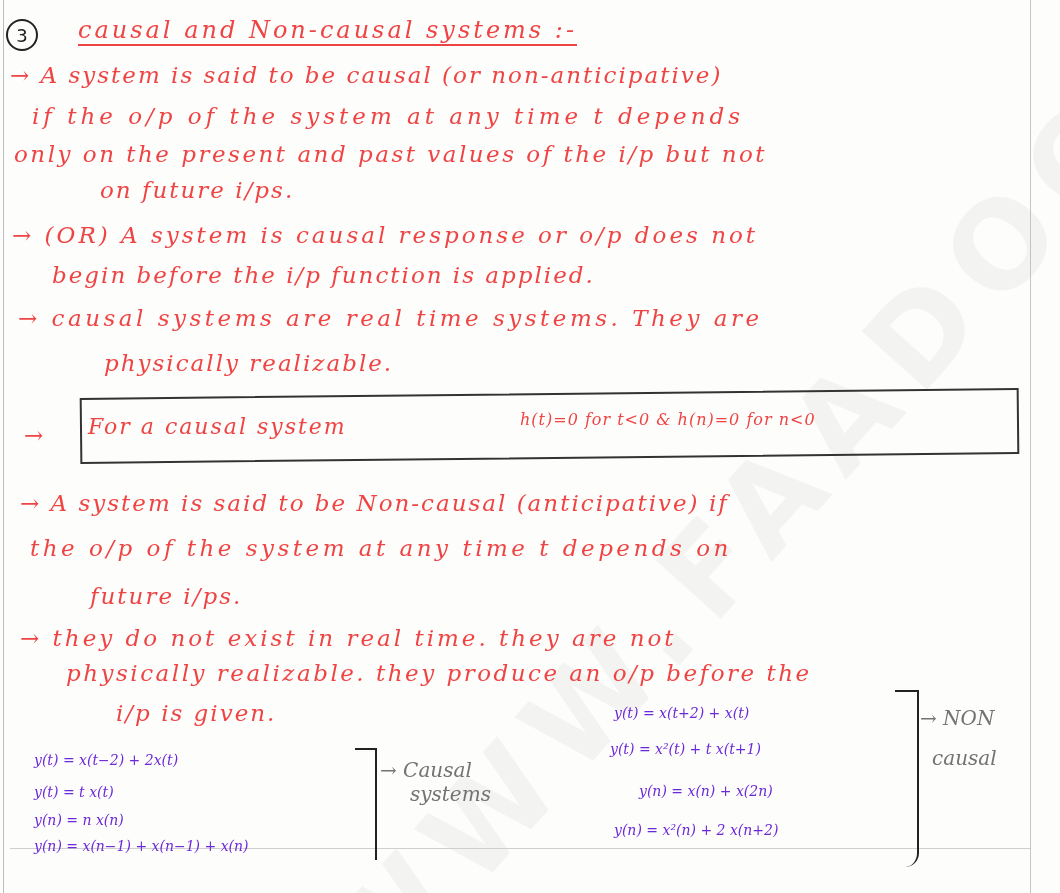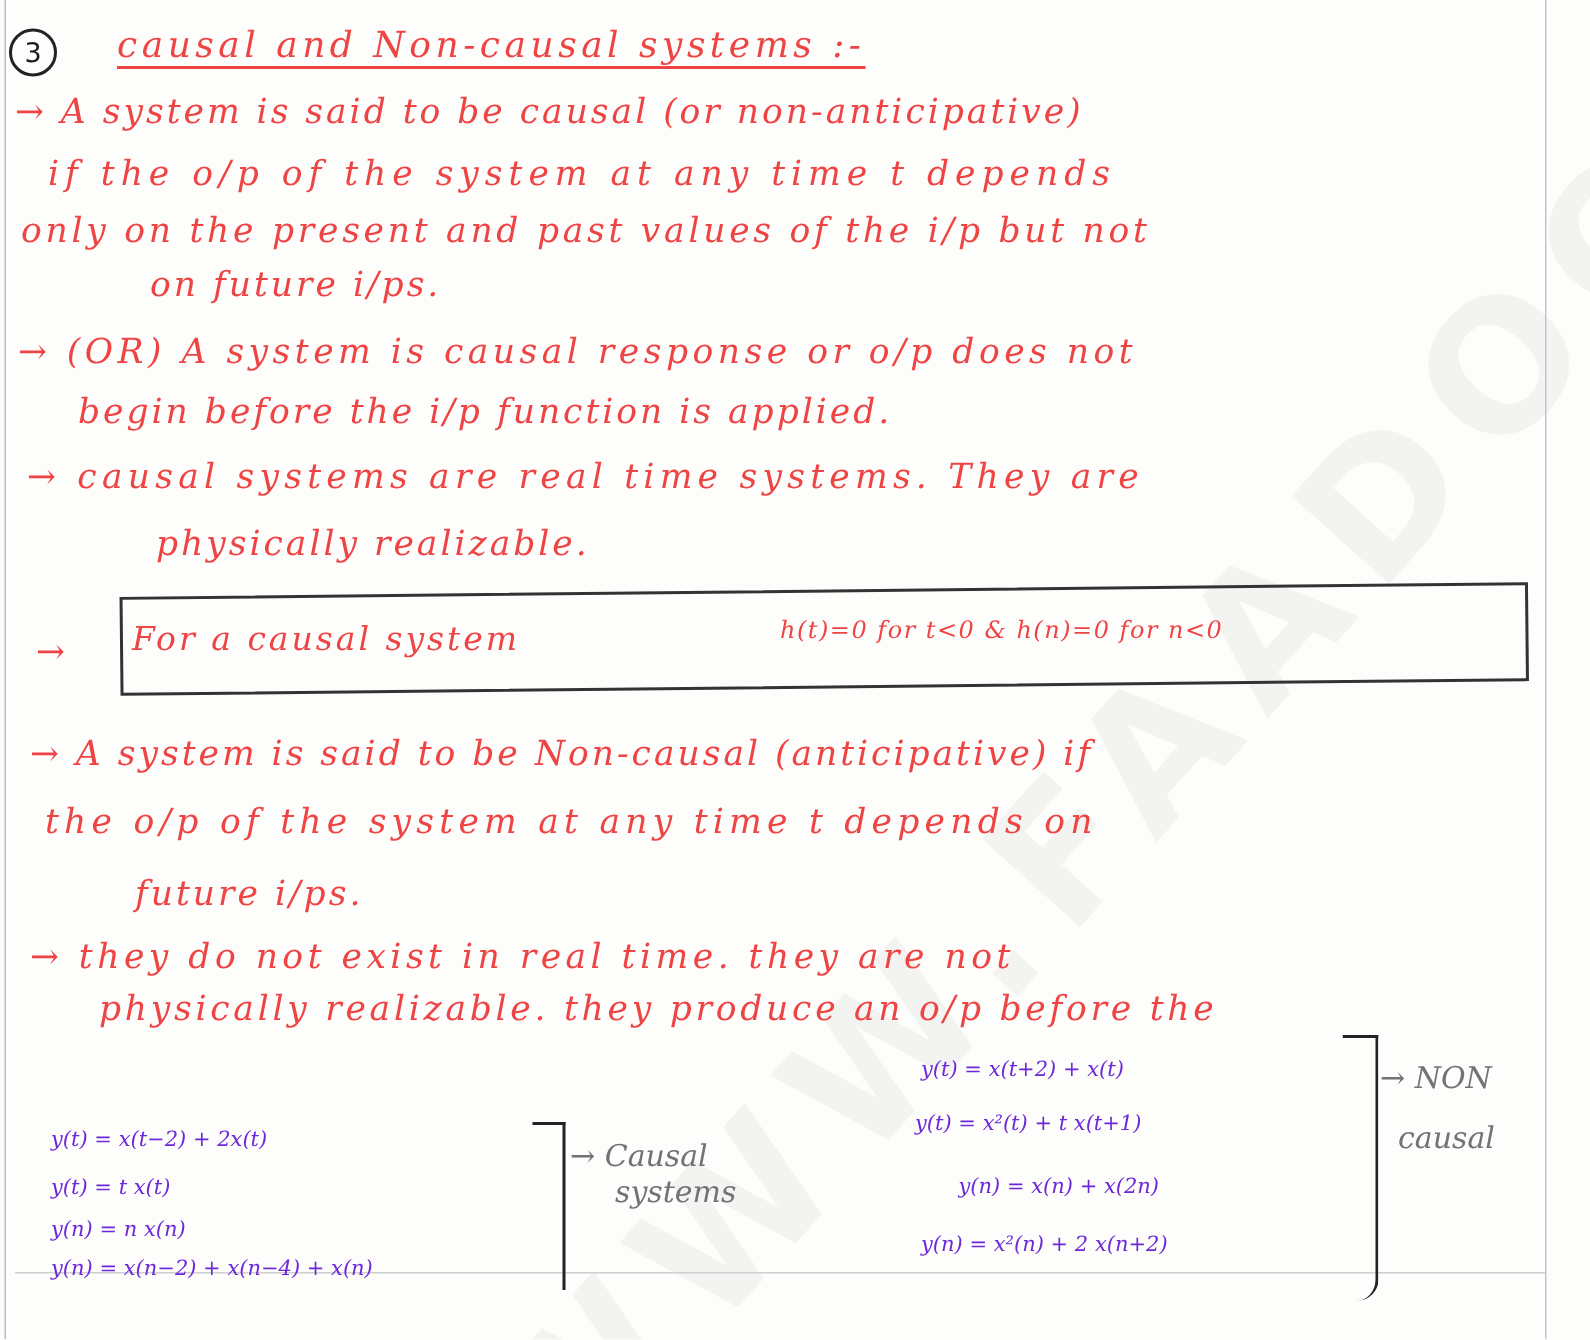--- a/index.html
+++ b/index.html
@@ -66,25 +66,26 @@
   <div class="box"></div>
   <div class="line" style="left:88px; top:414px; font-size:22px;">For a causal system</div>
   <div class="line" style="left:520px; top:410px; font-size:16px; letter-spacing:1px;text-align:center;">h(t)=0 for t&lt;0 &amp; h(n)=0 for n&lt;0</div>
 
   <div class="line" style="left:20px; top:490px;">→ A system is said to be Non-causal (anticipative) if</div>
   <div class="line" style="left:30px; top:535px; letter-spacing:3.5px;">the o/p of the system at any time t depends on</div>
   <div class="line" style="left:90px; top:583px;">future i/ps.</div>
 
   <div class="line" style="left:20px; top:625px; letter-spacing:3px;">→ they do not exist in real time. they are not</div>
   <div class="line" style="left:66px; top:660px; letter-spacing:2.5px;">physically realizable. they produce an o/p before the</div>
+  <div class="line" style="left:116px; top:700px;">i/p is given.</div>
 
   <div class="eq" style="left:34px; top:752px;">y(t) = x(t−2) + 2x(t)</div>
   <div class="eq" style="left:34px; top:784px;">y(t) = t x(t)</div>
   <div class="eq" style="left:34px; top:812px;">y(n) = n x(n)</div>
-  <div class="eq" style="left:34px; top:838px;">y(n) = x(n−2) + x(n−4) + x(n)</div>
+  <div class="eq" style="left:34px; top:838px;">y(n) = x(n−1) + x(n−1) + x(n)</div>
   <div class="bracket-l"></div>
   <div class="label-side" style="left:380px; top:758px;text-align:right;">→ Causal</div>
   <div class="label-side" style="left:410px; top:782px;">systems</div>
 
   <div class="eq" style="left:614px; top:705px;">y(t) = x(t+2) + x(t)</div>
   <div class="eq" style="left:610px; top:741px;">y(t) = x²(t) + t x(t+1)</div>
   <div class="eq" style="left:612px; top:783px;margin-left:27px;">y(n) = x(n) + x(2n)</div>
   <div class="eq" style="left:614px; top:822px;">y(n) = x²(n) + 2 x(n+2)</div>
   <div class="bracket-r"></div>
   <div class="label-side" style="left:920px; top:706px;">→ NON</div>

